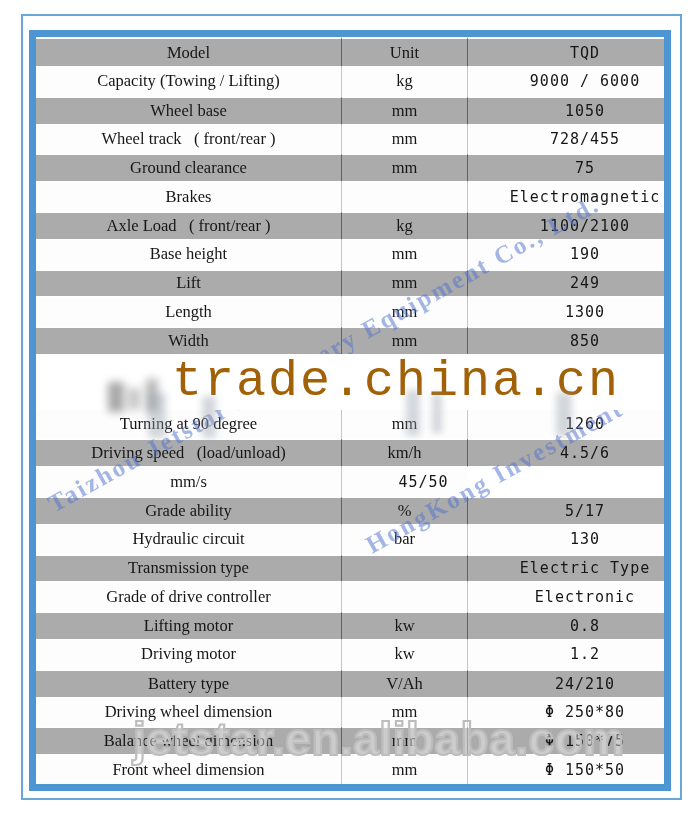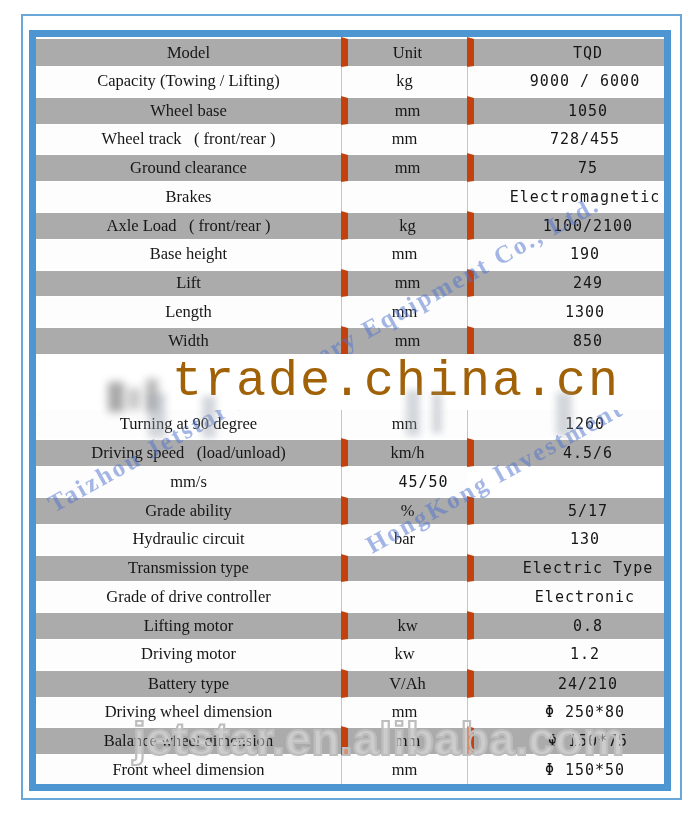--- a/index.html
+++ b/index.html
@@ -12,21 +12,21 @@
                border:7px solid #4e96d1;background:#ffffff;}
   
   .spec-table{position:absolute;left:36px;top:37px;width:628px;z-index:1;}
   .row{display:grid;grid-template-columns:305px 126px 197px;height:28.8px;box-sizing:border-box;}
   .row.header{height:30px;}
   .gap-row{height:54.6px;background:#fdfdfd;}
   .cell{display:flex;align-items:center;justify-content:center;box-sizing:border-box;
         font-size:16.5px;color:#161616;white-space:pre;overflow:hidden;}
   .cell.val{font-family:"DejaVu Sans Mono",monospace;font-size:15px;letter-spacing:1px;padding-left:38px;}
   .row-g .cell{background:#ababab;border-top:2px solid #fff;border-bottom:1px solid #fff;}
-  .row-g .cell + .cell{border-left:7px solid #c2410c;}
+  .row-g .cell + .cell{border-left:1px solid #c2410c;}
   .row-w .cell{background:#fdfdfd;}
   .row-w .cell + .cell{border-left:1px solid #c6c6c6;}
   
   .wm-diag{position:absolute;z-index:2;font-family:"Liberation Serif",serif;font-weight:600;
            font-size:25px;letter-spacing:2.5px;color:rgba(80,115,205,0.52);
            transform:rotate(-29deg);transform-origin:0 50%;white-space:pre;}
   .wm-diag-1{left:50px;top:492px;}
   .wm-diag-2{left:368px;top:533px;}
   
   .wm-band{position:absolute;left:36px;top:354px;width:628px;height:56px;background:#ffffff;

